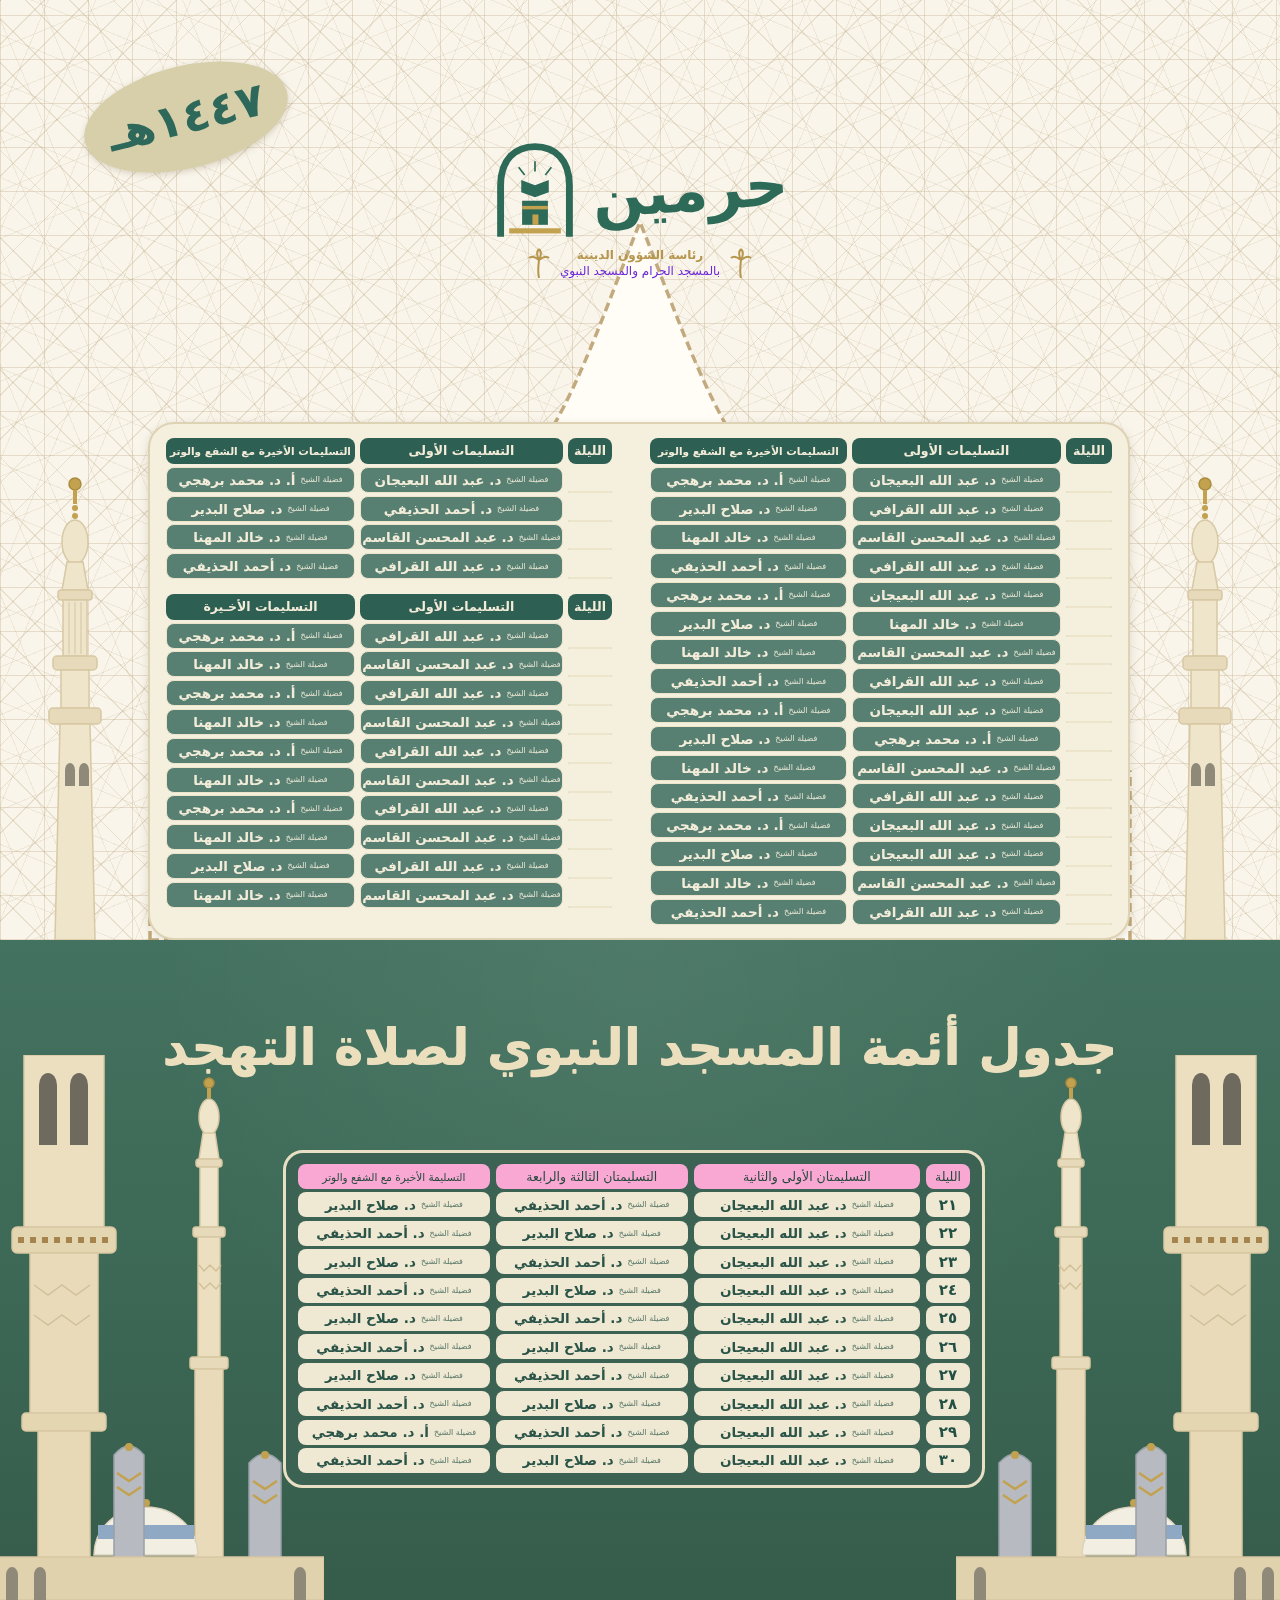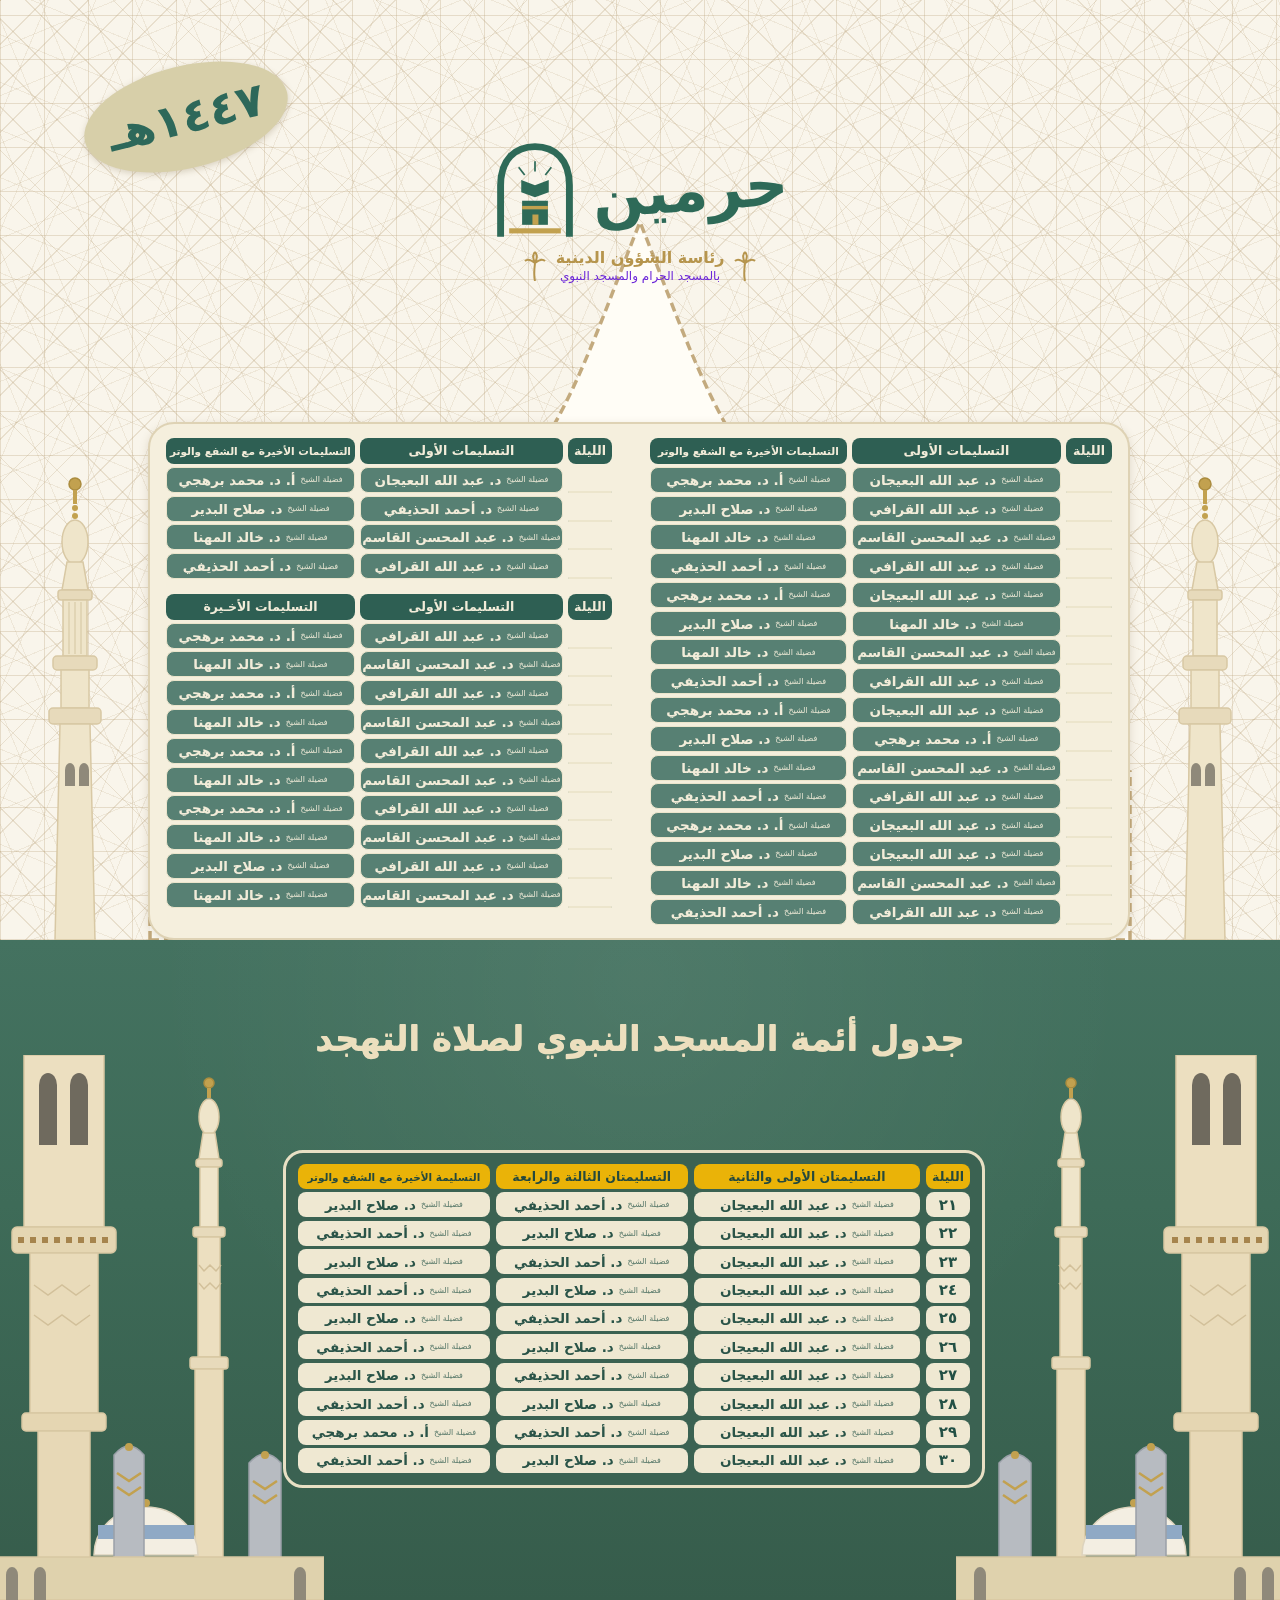--- a/index.html
+++ b/index.html
@@ -22,21 +22,21 @@
   .badge{left:82px;top:66px;width:208px;height:102px;background:#d7cfa9;
          border-radius:50%;transform:rotate(-14deg);display:flex;align-items:center;justify-content:center;
          box-shadow:0 2px 6px rgba(120,100,60,.25);}
   .badge span{font-size:46px;font-weight:bold;color:#2d685a;direction:rtl;}
 
   .logo{left:0;top:138px;width:100%;display:flex;flex-direction:column;align-items:center;}
   .logo-row{display:flex;align-items:center;gap:14px;direction:rtl;}
   .brand{font-size:60px;font-weight:bold;color:#2e6a58;transform:rotate(-4deg);letter-spacing:-2px;}
   .org{display:flex;align-items:center;gap:10px;margin-top:6px;}
   .org-lines{text-align:center;direction:rtl;}
-  .org-l1{color:#b6954d;font-weight:bold;font-size:16px;}
+  .org-l1{color:#b6954d;font-weight:bold;font-size:12px;}
   .org-l2{color:#6d28d9;font-size:12px;margin-top:2px;}
 
   .title-green{left:0;top:298px;width:100%;margin:0;text-align:center;direction:rtl;
       font-size:54px;font-weight:bold;color:#2e6a58;text-shadow:0 1px 0 #2e6a58;}
 
   
   .panel{left:148px;top:422px;width:978px;height:514px;background:#f5efdd;
          border:2px solid #ded2b4;border-radius:26px;box-shadow:0 3px 10px rgba(110,90,50,.18);}
   .tgroup{position:absolute;top:14px;direction:rtl;}
   .grp-right{right:16px;width:462px;}
@@ -55,30 +55,30 @@
 
   
   .minaret-top{top:470px;width:150px;height:470px;}
   .minaret-top.left{left:2px;} .minaret-top.right{right:2px;transform:scaleX(-1);}
 
   
   .bottom{position:absolute;left:0;top:940px;width:1280px;height:660px;overflow:hidden;
           background:linear-gradient(180deg,#447260 0%,#3e6b58 40%,#365c4b 100%);}
   .bottom .glow{position:absolute;inset:0;background:radial-gradient(circle at 50% 6%,rgba(255,255,255,.06),transparent 55%);}
   .title-cream{left:0;top:78px;width:100%;margin:0;text-align:center;direction:rtl;position:absolute;
-      font-size:34px;font-weight:bold;color:#ecdfbe;text-shadow:0 1px 0 #ecdfbe;}
+      font-size:50px;font-weight:bold;color:#ecdfbe;text-shadow:0 1px 0 #ecdfbe;}
   .scene{position:absolute;bottom:0;width:330px;height:545px;}
   .scene.left{left:-6px;} .scene.right{right:-6px;transform:scaleX(-1);}
 
   .tpanel{position:absolute;left:283px;top:210px;width:702px;height:338px;background:#3b6252;
           border:3px solid #e8e0c4;border-radius:20px;direction:rtl;padding:11px 12px;box-sizing:border-box;}
   .g4{grid-template-columns:44px 1.18fr 1fr 1fr;gap:6px;}
   .tpanel .trow{height:25px;margin-bottom:3.4px;}
   .light .cell, .cell.ghd{border:none;}
-  .cell.ghd{background:#eab308;color:#25493d;font-weight:bold;font-size:12.5px;border-radius:8px;}
+  .cell.ghd{background:#f9a8d4;color:#25493d;font-weight:normal;font-size:12.5px;border-radius:8px;}
   .cell.ghd.long{font-size:10.5px;}
   .light .cell{background:#efe8d2;color:#2a5448;}
   .light .cell.night{font-weight:bold;font-size:15px;color:#235045;}
   .light .cell.name .prefix{color:#5a7a6b;opacity:1;}
   .light .cell.name .nm{color:#2a5448;}
 
   .footer{position:absolute;left:0;top:578px;width:100%;display:flex;align-items:center;
           justify-content:center;gap:10px;color:#d9e2d0;}
   .footer .handle{font-size:21px;letter-spacing:1px;}
 </style>

